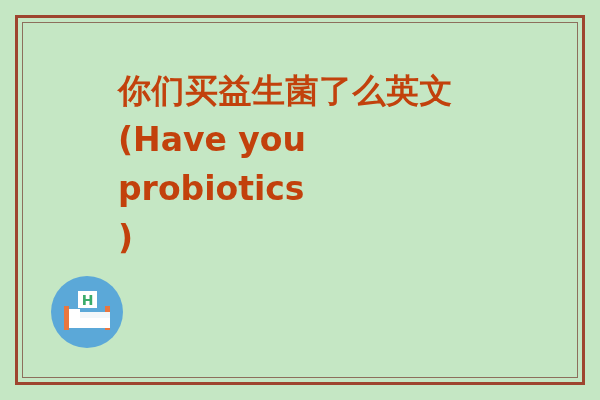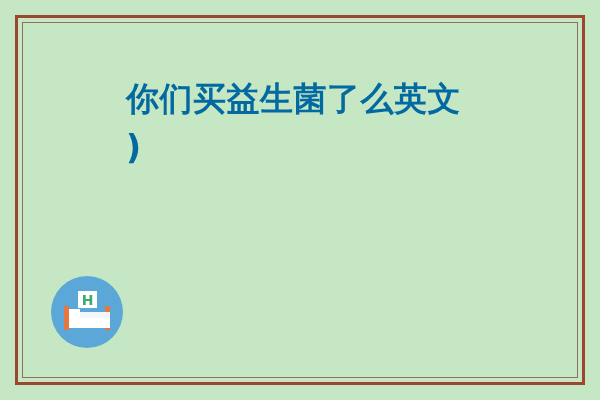--- a/index.html
+++ b/index.html
@@ -49,22 +49,22 @@
 
   .content {
     position: absolute;
     left: 118px;
     top: 66px;
     right: 34px;
     bottom: 34px;
   }
 
   .headline {
-    margin: 8px;
-    color: #0369a1;
+    margin: 0;
+    color: #c2410c;
     font-weight: bold;
     font-size: 33px;
     line-height: 49px;
     letter-spacing: 0px;
     white-space: pre-wrap;
     word-break: break-word;
     font-family: "DejaVu Sans", "Liberation Sans", sans-serif;
   }
 
   .headline .line {
@@ -108,16 +108,16 @@
       <rect x="54" y="30" width="5" height="24" fill="#e8763f"></rect>
 
       <rect x="18" y="33" width="11" height="9" fill="#ffffff"></rect>
 
       <rect x="18" y="42" width="41" height="10" fill="#ffffff"></rect>
       <rect x="29" y="36" width="30" height="6" fill="#f2f7fa"></rect>
     </svg>
   </div>
 
   <div class="content">
-    <h1 class="headline"><span class="line line-cjk">你们买益生菌了么英文</span><span class="line">)</span></h1>
+    <h1 class="headline"><span class="line line-cjk">你们买益生菌了么英文</span><span class="line">(Have you</span><span class="line">probiotics</span><span class="line">)</span></h1>
   </div>
 
 </div>
 
 </body></html>

